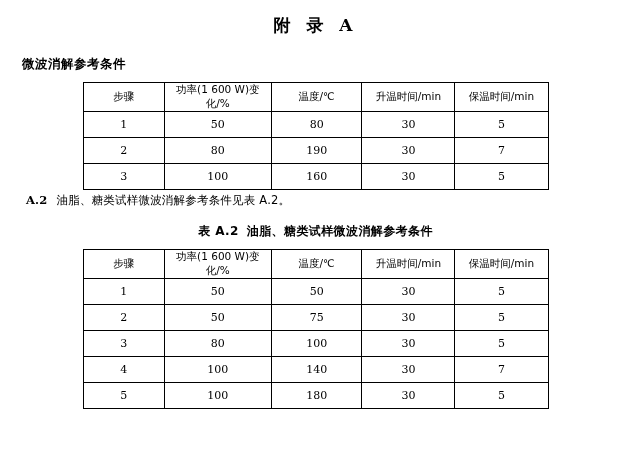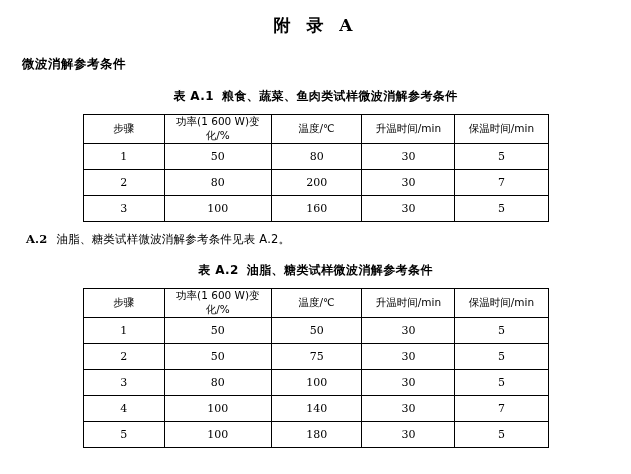--- a/index.html
+++ b/index.html
@@ -79,36 +79,33 @@
   table.data td {
     font-family: "DejaVu Serif", "Liberation Serif", serif;
     font-size: 11px;
   }
   table.data col.c0 { width: 17.5%; }
   table.data col.c1 { width: 23%; }
   table.data col.c2 { width: 19.5%; }
   table.data col.c3 { width: 20%; }
   table.data col.c4 { width: 20%; }
   .block2 {
-    margin-top: 10px;
+    margin-top: 3px;
   }
 </style>
 </head>
 <body>
 
 <div class="page">
 
   <div class="appendix-title">附 录 A</div>
 
   <div class="section-title">微波消解参考条件</div>
 
 
-  <div class="table-caption">
-    <span class="cap-label">表 A.1</span><span>粮食、蔬菜、鱼肉类试样微波消解参考条件</span>
-  </div>
 
   <table class="data">
     <colgroup>
         <col class="c0">
         <col class="c1">
         <col class="c2">
         <col class="c3">
         <col class="c4">
       </colgroup>
     <thead>
@@ -124,21 +121,21 @@
       <tr>
         <td>1</td>
         <td>50</td>
         <td>80</td>
         <td>30</td>
         <td>5</td>
       </tr>
       <tr>
         <td>2</td>
         <td>80</td>
-        <td>200</td>
+        <td>190</td>
         <td>30</td>
         <td>7</td>
       </tr>
       <tr>
         <td>3</td>
         <td>100</td>
         <td>160</td>
         <td>30</td>
         <td>5</td>
       </tr>

